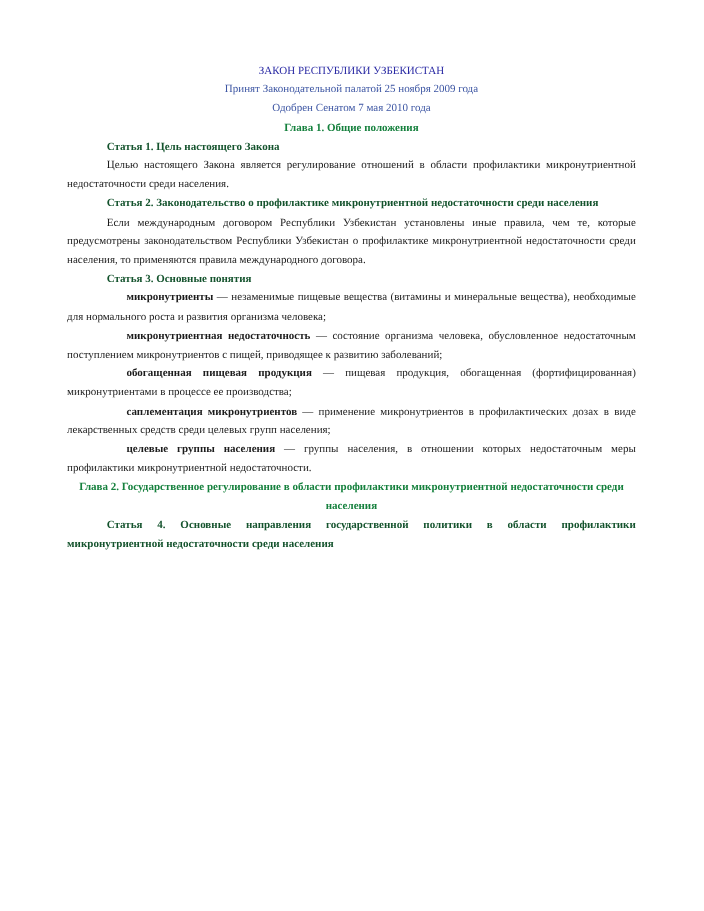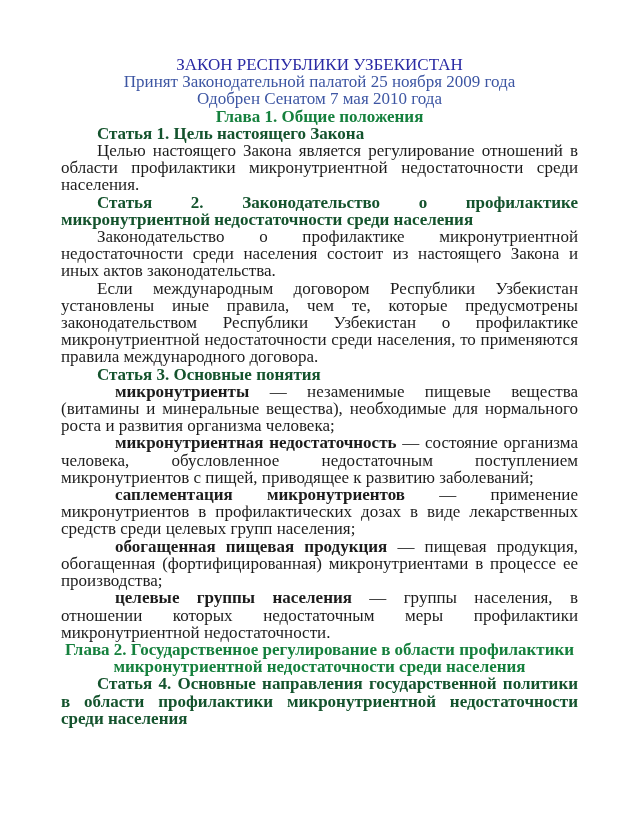--- a/index.html
+++ b/index.html
@@ -9,21 +9,21 @@
     background: #ffffff;
   }
   .page {
     position: relative;
     width: 640px;
     height: 828px;
     background: #ffffff;
     box-sizing: border-box;
     padding: 56px 62px 0 61px;
     font-family: "Liberation Serif", "DejaVu Serif", serif;
-    font-size: 17px;
+    font-size: 10px;
     line-height: 17.2px;
     color: #1c1c1c;
     overflow: hidden;
   }
   .page p { margin: 0; }
 
   .doc-kind {
     text-align: center;
     color: #2a2aa4;
     margin: 0;
@@ -77,34 +77,33 @@
   <p class="meta">Одобрен Сенатом 7 мая 2010 года</p>
 
   <p class="chapter-heading">Глава 1. Общие положения</p>
 
   <p class="article-heading">Статья 1. Цель настоящего Закона</p>
 
   <p class="para">Целью настоящего Закона является регулирование отношений в области профилактики микронутриентной недостаточности среди населения.</p>
 
   <p class="article-heading">Статья 2. Законодательство о профилактике микронутриентной недостаточности среди населения</p>
 
-  <p class="para">Законодательство о профилактике микронутриентной недостаточности среди населения состоит из настоящего Закона и иных актов законодательства.</p>
 
   <p class="para">Если международным договором Республики Узбекистан установлены иные правила, чем те, которые предусмотрены законодательством Республики Узбекистан о профилактике микронутриентной недостаточности среди населения, то применяются правила международного договора.</p>
 
   <p class="article-heading">Статья 3. Основные понятия</p>
 
 
   <p class="para definition"><span class="term">микронутриенты</span><span> — незаменимые пищевые вещества (витамины и минеральные вещества), необходимые для нормального роста и развития организма человека;</span></p>
 
   <p class="para definition"><span class="term">микронутриентная недостаточность</span><span> — состояние организма человека, обусловленное недостаточным поступлением микронутриентов с пищей, приводящее к развитию заболеваний;</span></p>
 
+  <p class="para definition"><span class="term">обогащенная пищевая продукция</span><span> — пищевая продукция, обогащенная (фортифицированная) микронутриентами в процессе ее производства;</span></p>
+
   <p class="para definition"><span class="term">саплементация микронутриентов</span><span> — применение микронутриентов в профилактических дозах в виде лекарственных средств среди целевых групп населения;</span></p>
-
-  <p class="para definition"><span class="term">обогащенная пищевая продукция</span><span> — пищевая продукция, обогащенная (фортифицированная) микронутриентами в процессе ее производства;</span></p>
 
   <p class="para definition"><span class="term">целевые группы населения</span><span> — группы населения, в отношении которых недостаточным меры профилактики микронутриентной недостаточности.</span></p>
 
   <p class="chapter-heading">Глава 2. Государственное регулирование в области профилактики микронутриентной недостаточности среди населения</p>
 
   <p class="article-heading">Статья 4. Основные направления государственной политики в области профилактики микронутриентной недостаточности среди населения</p>
 
 </div>
 
 </body></html>

